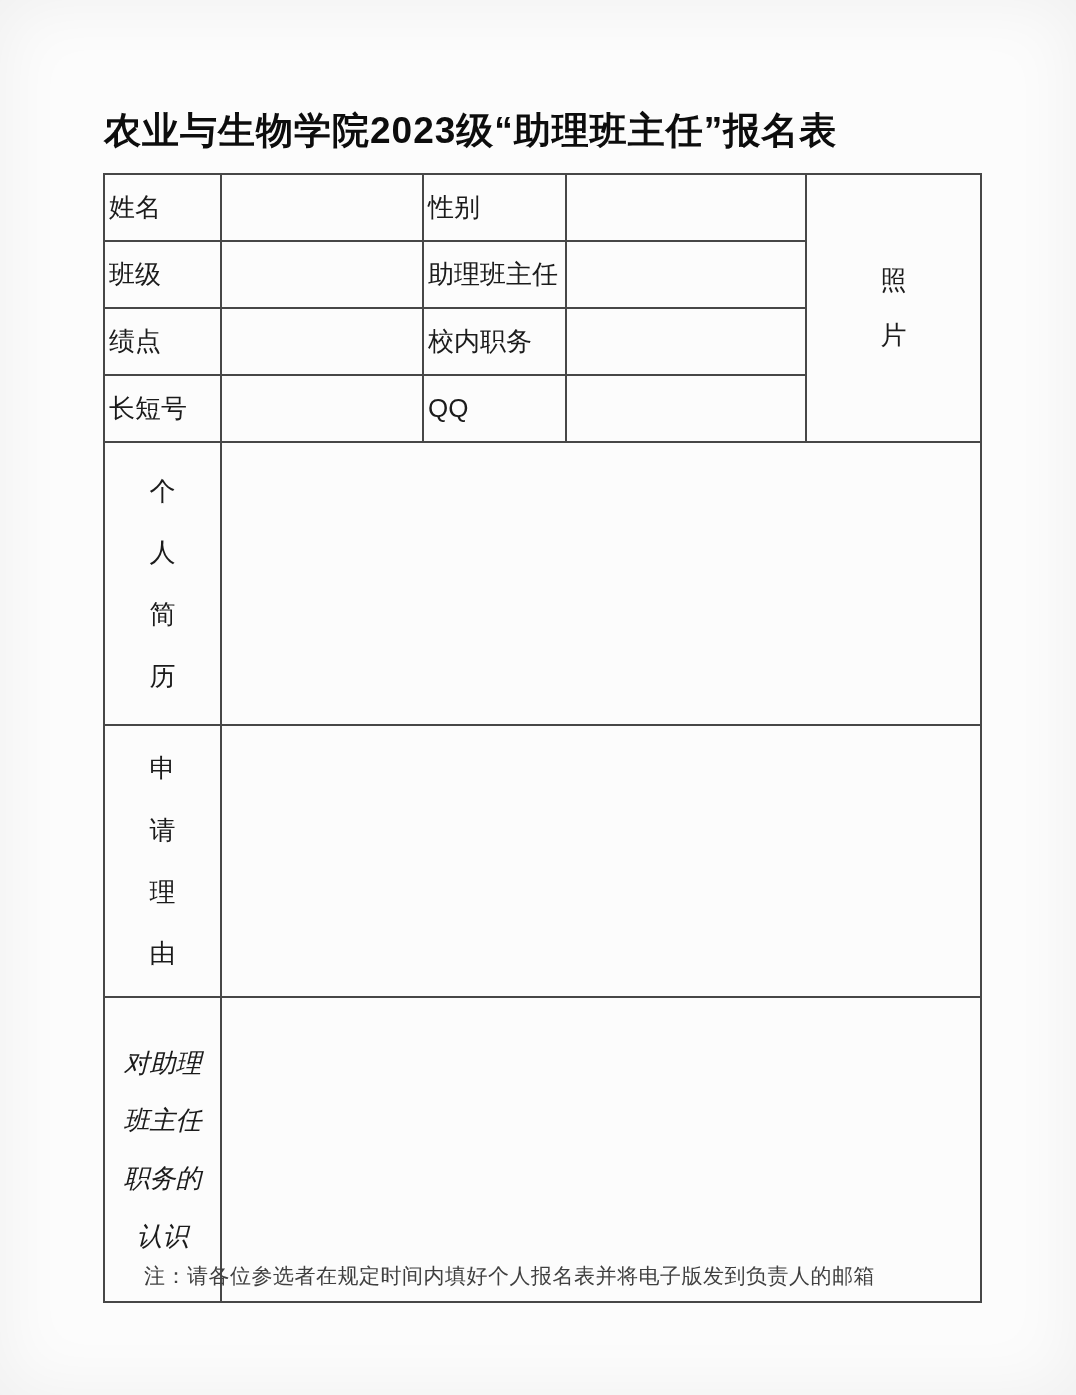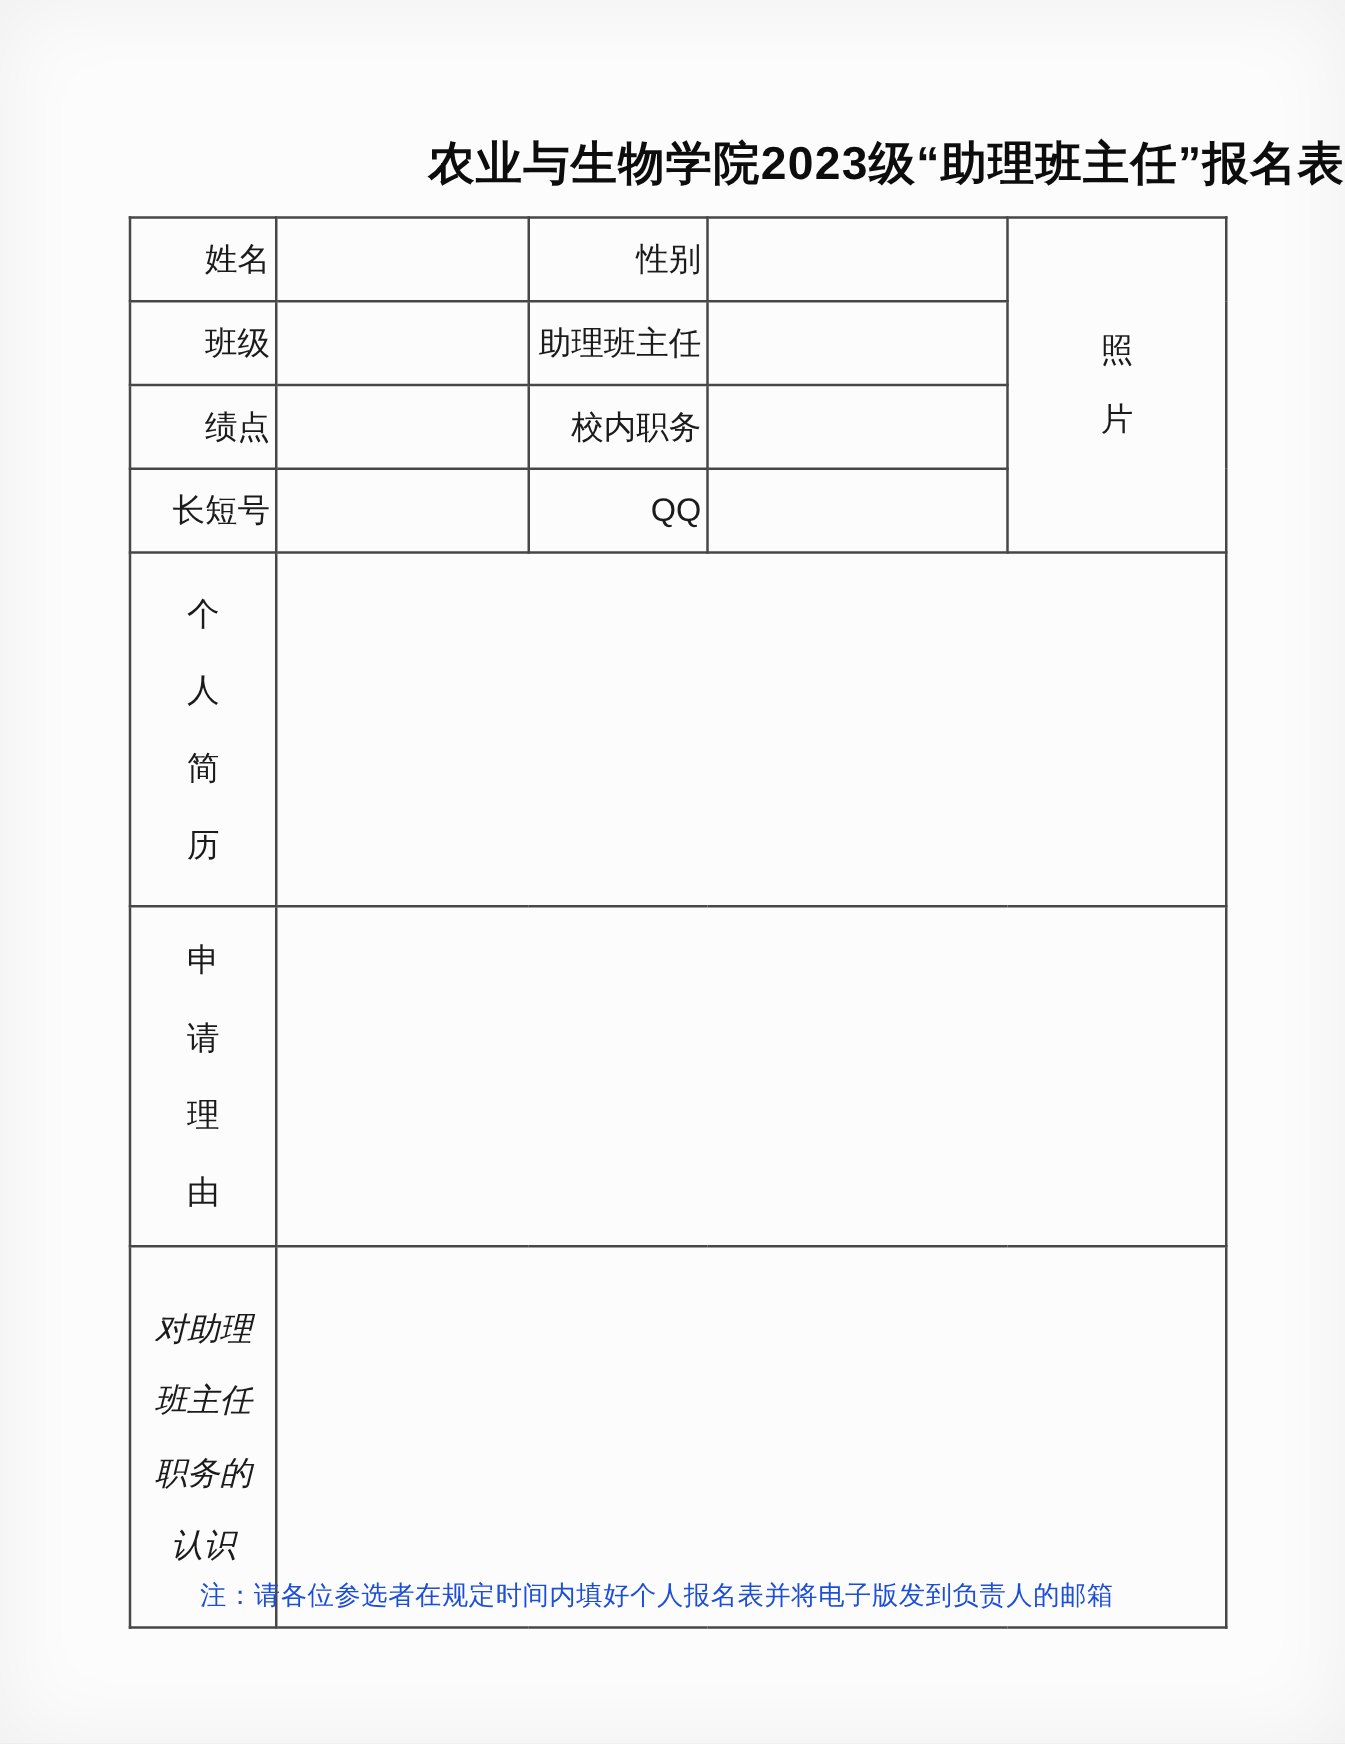--- a/index.html
+++ b/index.html
@@ -16,39 +16,39 @@
     background: #fcfcfc;
     box-shadow: inset 0 0 70px rgba(0,0,0,0.055);
     overflow: hidden;
     color: #1b1b1b;
   }
   .title {
     position: absolute;
     top: 106px;
     left: 104px;
     right: 0;
-    text-align: right;
+    text-align: left;
     font-size: 37px;
     font-weight: 700;
     letter-spacing: 1px;
     color: #0d0d0d;
     white-space: nowrap;
   }
   table.form {
     position: absolute;
     left: 103px;
     top: 173px;
     border-collapse: collapse;
     table-layout: fixed;
     width: 877px;
   }
   table.form td {
     border: 2px solid #474747;
     padding: 4px;
-    text-align: right;
+    text-align: left;
     vertical-align: middle;
     font-size: 26px;
     color: #1b1b1b;
     background: transparent;
   }
   table.form { border: 2px solid #343434; }
   col.c-lbl1   { width: 117px; }
   col.c-val1   { width: 202px; }
   col.c-lbl2   { width: 143px; }
   col.c-val2   { width: 240px; }
@@ -62,24 +62,24 @@
     flex-direction: column;
     align-items: center;
     justify-content: center;
   }
   .vstack.gap-photo { gap: 26px; }
   .vstack.gap-sec   { gap: 33px; }
   .vstack.gap-sec3  { gap: 29px; }
   .vstack div { line-height: 1.1; white-space: nowrap; }
   .note {
     position: absolute;
-    left: 160px;
+    left: 144px;
     top: 1262px;
     font-size: 21px;
-    color: #1d4ed8;
+    color: #404040;
     letter-spacing: 0.5px;
     white-space: nowrap;
   }
 </style>
 </head>
 <body>
 
 <div class="page">
 
   <div class="title">农业与生物学院2023级“助理班主任”报名表</div>

